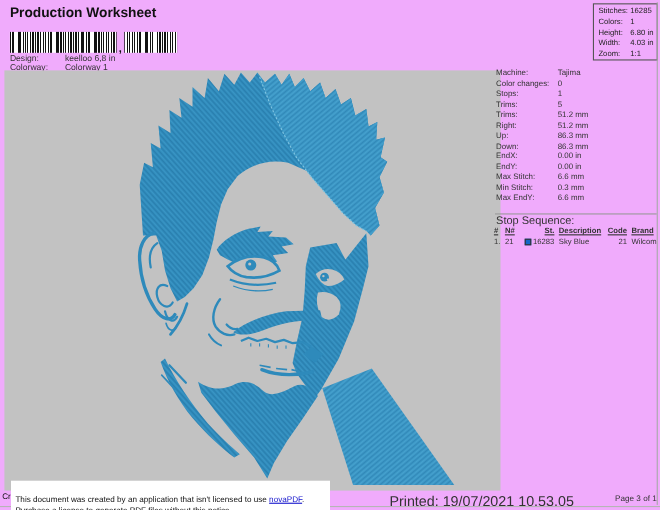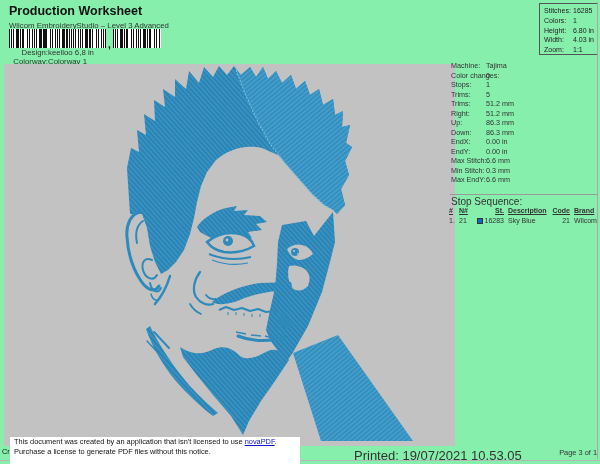--- a/index.html
+++ b/index.html
@@ -1,80 +1,79 @@
 <!DOCTYPE html>
 <html><head>
 <meta charset="utf-8">
 <style>
   * { margin:0; padding:0; box-sizing:border-box; }
   html,body { width:600px; height:464px; background:#fff; overflow:hidden;
     font-family:"Liberation Sans", sans-serif; color:#222; }
-  #page { position:relative; width:600px; height:464px; background:#86efac; }
+  #page { position:relative; width:600px; height:464px; background:#f0abfc; }
 
   
   .title { position:absolute; left:9px; top:4px; font-size:12.5px; font-weight:bold; color:#111; }
   .subtitle { position:absolute; left:9px; top:21px; font-size:7.8px; color:#333; }
   .barcode-wrap { position:absolute; left:9px; top:29px; height:19px; display:flex; align-items:flex-end; }
   .bars { height:19px; background:
       repeating-linear-gradient(90deg,#111 0 1px,#fff 1px 2px,#111 2px 3.5px,#fff 3.5px 4.5px,#111 4.5px 5px,#fff 5px 7px,#111 7px 8px,#fff 8px 8.5px,#111 8.5px 10px,#fff 10px 11.5px); }
   .bars.b1 { width:97px; }
   .bars.b2 { width:48px; }
   .bc-comma { font-size:10px; font-weight:bold; color:#111; line-height:6px; padding:0 2px; }
   .kv-line { position:absolute; left:9px; font-size:7.8px; color:#333; }
-  .kv-line .lbl { display:inline-block; width:39px;text-align:right; }
+  .kv-line .lbl { display:inline-block; width:50px; }
 
   
   .stats-box { position:absolute; left:539px; top:3px; width:59px; height:52px;
     border:1px solid #555; padding:2px 0 0 4px; }
   .stats-row { font-size:7px; line-height:9.8px; white-space:nowrap; }
   .stats-row .lbl { display:inline-block; width:29px; }
 
   
   .canvas { position:absolute; left:4px; top:64px; width:451px; height:382px; background:#c2c2c2; }
   .canvas svg { position:absolute; left:0; top:0; }
 
   
   .machine-panel { position:absolute; left:451px; top:61px; width:146px; }
   .m-row { font-size:7.2px; line-height:9.5px; white-space:nowrap; color:#333; }
-  .m-row .lbl { display:inline-block; width:35px; }
+  .m-row .lbl { display:inline-block; width:56px; }
 
   .sep-line { position:absolute; left:450px; top:194px; width:147px; height:1px; background:#999; }
   .stop-title { position:absolute; left:451px; top:196px; font-size:10px; color:#333; }
 
   .stop-table { position:absolute; left:449px; top:206px; width:149px; font-size:7px; }
   .t-row { display:flex; line-height:9.5px; white-space:nowrap; color:#333; }
   .t-row.hdr { font-weight:bold; }
   .t-row.hdr span { text-decoration:underline; }
   .c1 { width:10px; } .c2 { width:13px; } .c3 { width:32px; text-align:right; }
   .c4 { width:48px; padding-left:4px; } .c5 { width:18px; text-align:right; } .c6 { width:26px; padding-left:4px; }
   .swatch { display:inline-block; width:6px; height:6px; background:#1467c8; border:0.5px solid #333;
     vertical-align:-1px; margin-right:2px; }
 
   
   .edge-v { position:absolute; left:597px; top:2px; width:1px; height:457px; background:#a8a8a8; }
 
   
   .notice { position:absolute; left:10px; top:437px; width:290px; height:27px; background:#fff;
-    padding:0 0 0 4px; z-index:5; }
+    padding:12px 0 0 4px; z-index:5; }
   .notice div { font-size:7.4px; line-height:9.8px; color:#111; white-space:nowrap; }
   .nova-link { color:#1414cc; text-decoration:underline; cursor:pointer; }
   .clipped { position:absolute; left:2px; top:447px; font-size:7.4px; color:#111; z-index:1; }
 
   
   .printed { position:absolute; left:354px; top:448px; font-size:13px; color:#333; }
   .pageno { position:absolute; left:540px; top:448px; width:57px; text-align:right; font-size:7.4px; color:#333; }
   .foot-rule { position:absolute; left:0; top:460px; width:600px; height:1px; background:#b5b5b5; }
 </style>
 </head>
 <body>
 
 <div id="page">
 
   <div class="title">Production Worksheet</div>
-  <div class="subtitle">Wilcom EmbroideryStudio – Level 3 Advanced</div>
 
   <div class="barcode-wrap">
     <div class="bars b1"></div>
     <div class="bc-comma">,</div>
     <div class="bars b2"></div>
   </div>
 
   <div class="kv-line" style="top:48px;">
     <span class="lbl">Design:</span><span>keelloo 6,8 in</span>
   </div>

